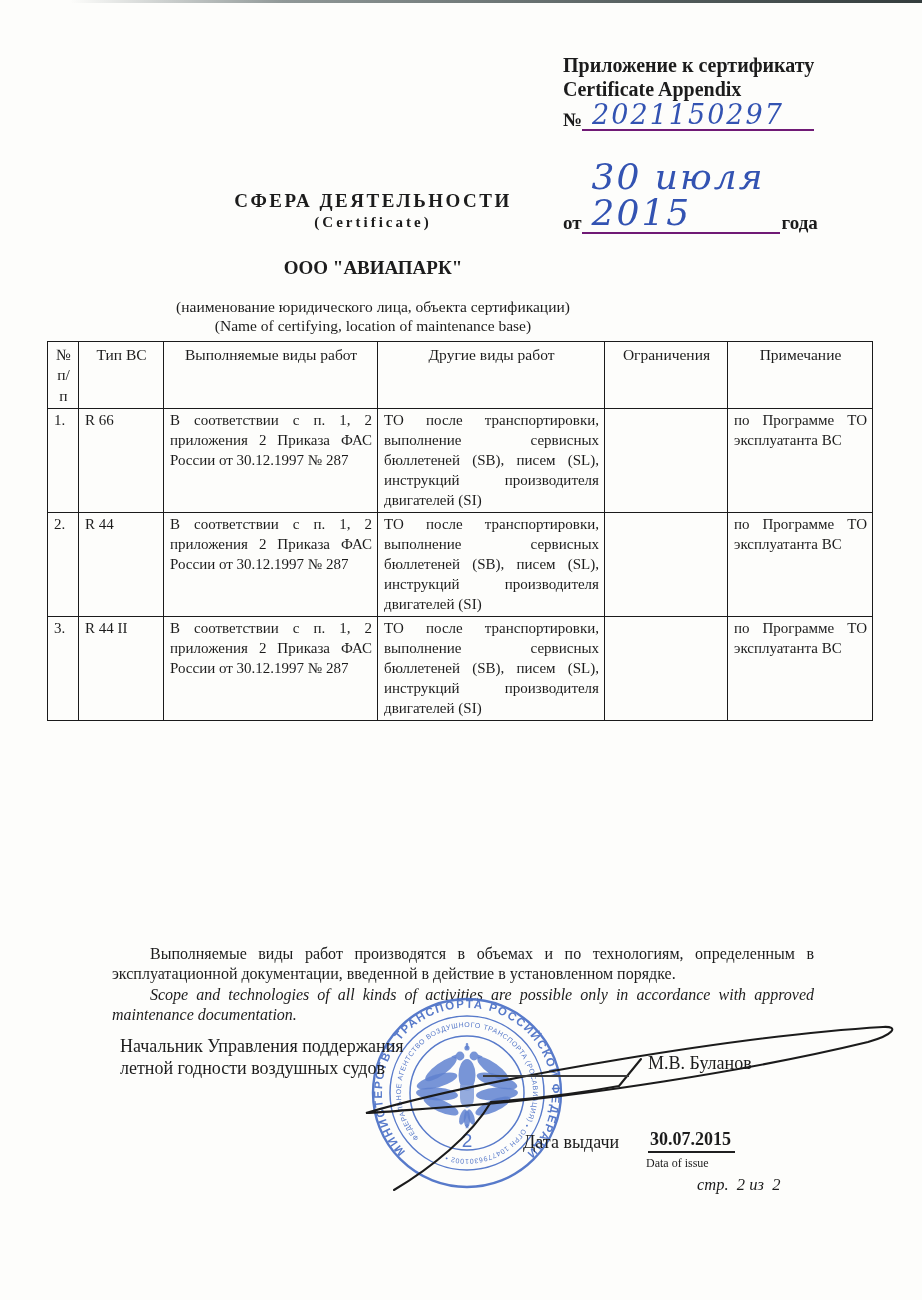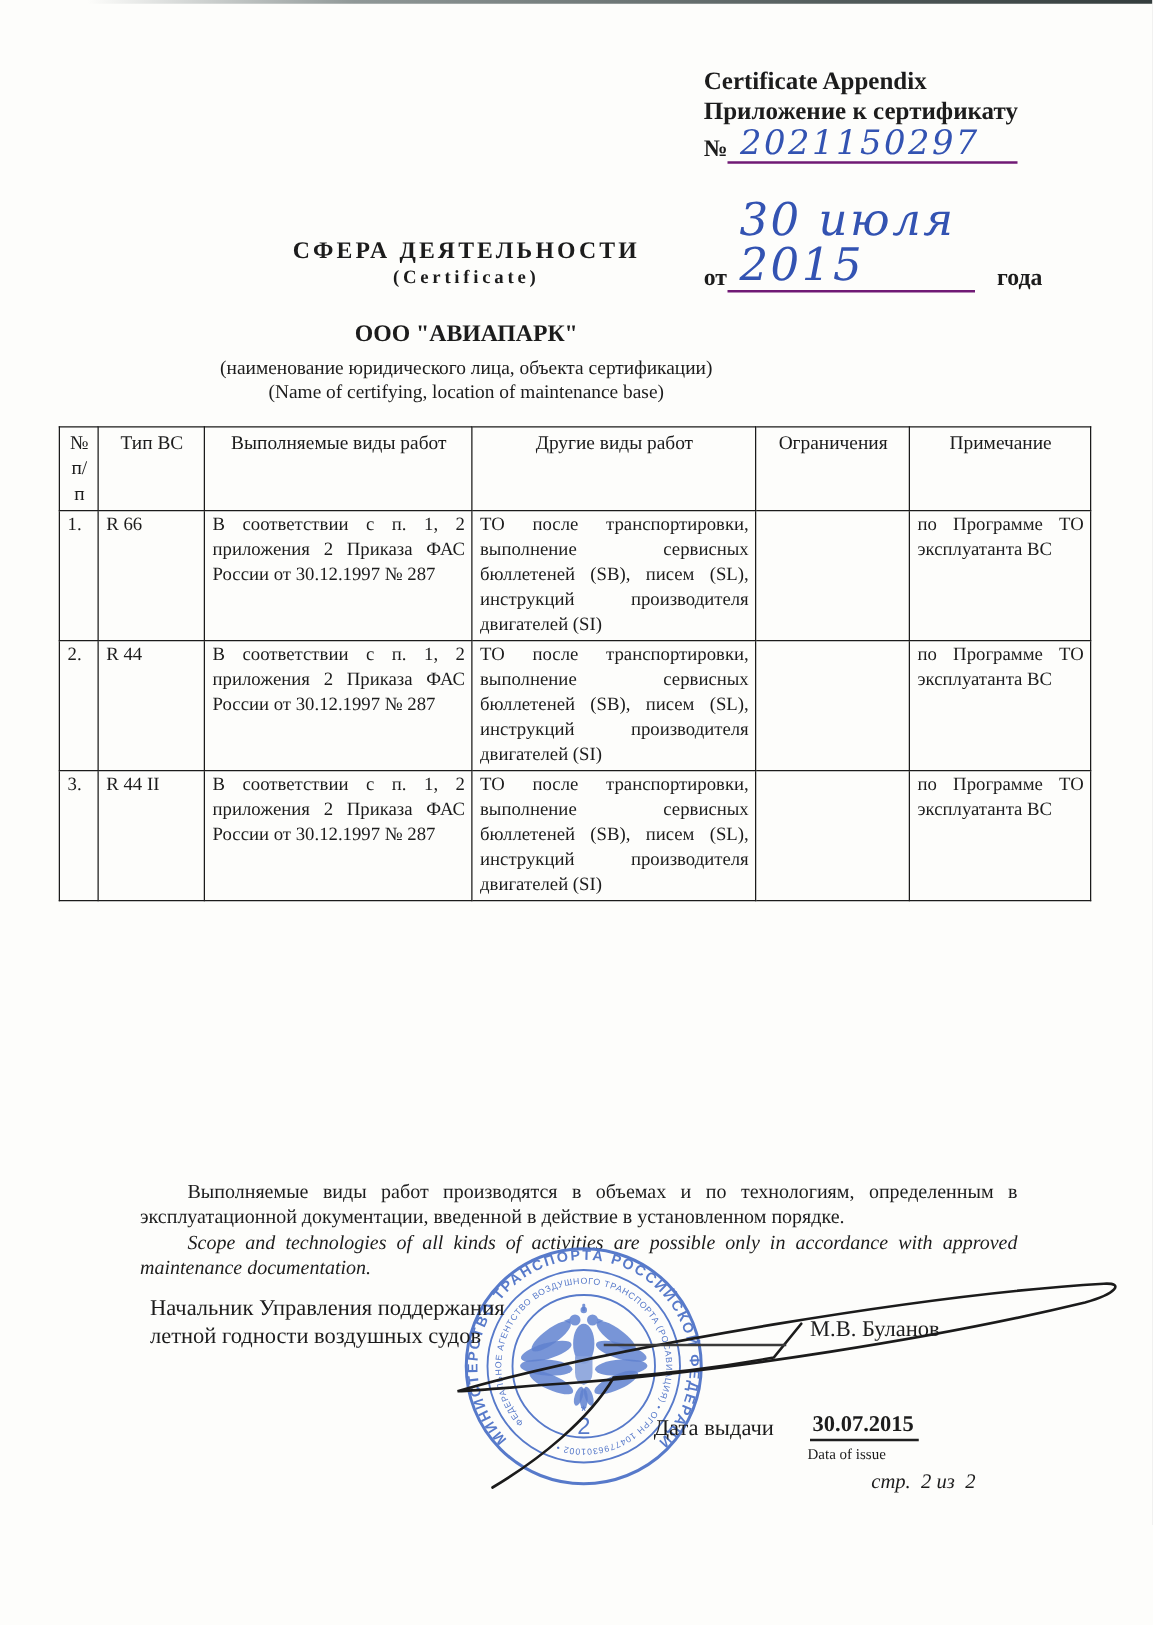--- a/index.html
+++ b/index.html
@@ -17,27 +17,27 @@
   .num-line{left:563px;top:101px;display:flex;align-items:flex-end;}
   .date-line{left:563px;top:139px;display:flex;align-items:flex-end;}
   .blank-label{font-weight:bold;font-size:19px;line-height:1;padding-bottom:2px;}
   .handwrite{
     font-family:"DejaVu Serif",serif;font-style:italic;color:#3353b2;
     border-bottom:2px solid #701a75;line-height:1;display:inline-block;
     letter-spacing:2px;padding:0 0 1px 10px;transform-origin:left bottom;
   }
   .hw-num{width:222px;font-size:27px;}
   .hw-date{width:188px;font-size:36px;margin-top:20px;}
-  .after-blank{font-weight:bold;font-size:19px;line-height:1;padding-bottom:2px;margin-left:18px;}
+  .after-blank{font-weight:bold;font-size:19px;line-height:1;padding-bottom:2px;margin-left:2px;}
   
   .heading{left:0;top:190px;width:746px;text-align:center;}
   .scope-ru{font-weight:bold;font-size:19px;letter-spacing:2.5px;}
   .scope-en{font-weight:bold;font-size:15px;letter-spacing:3px;margin-top:2px;}
   .org{font-weight:bold;font-size:19px;margin-top:26px;}
-  .org-note{font-size:15.5px;margin-top:6px;line-height:1.25;}
+  .org-note{font-size:15.5px;margin-top:18px;line-height:1.25;}
   
   table.limits{
     position:absolute;left:47px;top:341px;width:825px;
     border-collapse:collapse;table-layout:fixed;
     font-size:15px;line-height:1.32;border-radius:31px;
   }
   table.limits td,table.limits th{
     border:1.6px solid #1b1b1b;padding:2px 5px 2px 6px;vertical-align:top;
     font-weight:normal;overflow:hidden;
   }
@@ -64,22 +64,22 @@
   .ink{left:350px;top:1000px;width:565px;height:200px;}
 </style>
 </head>
 <body>
 
 <div id="page">
 
   <div class="abs scan-edge"></div>
 
   <div class="abs cert-head">
+    <div>Приложение к сертификату</div>
     <div>Certificate Appendix</div>
-    <div>Приложение к сертификату</div>
   </div>
   <div class="abs num-line">
     <span class="blank-label">№</span>
     <span class="handwrite hw-num">2021150297</span>
   </div>
   <div class="abs date-line">
     <span class="blank-label">от</span>
     <span class="handwrite hw-date">30 июля 2015</span>
     <span class="after-blank">года</span>
   </div>

